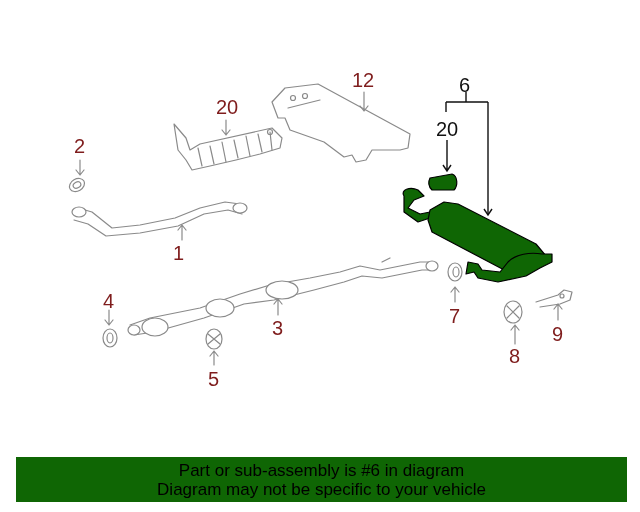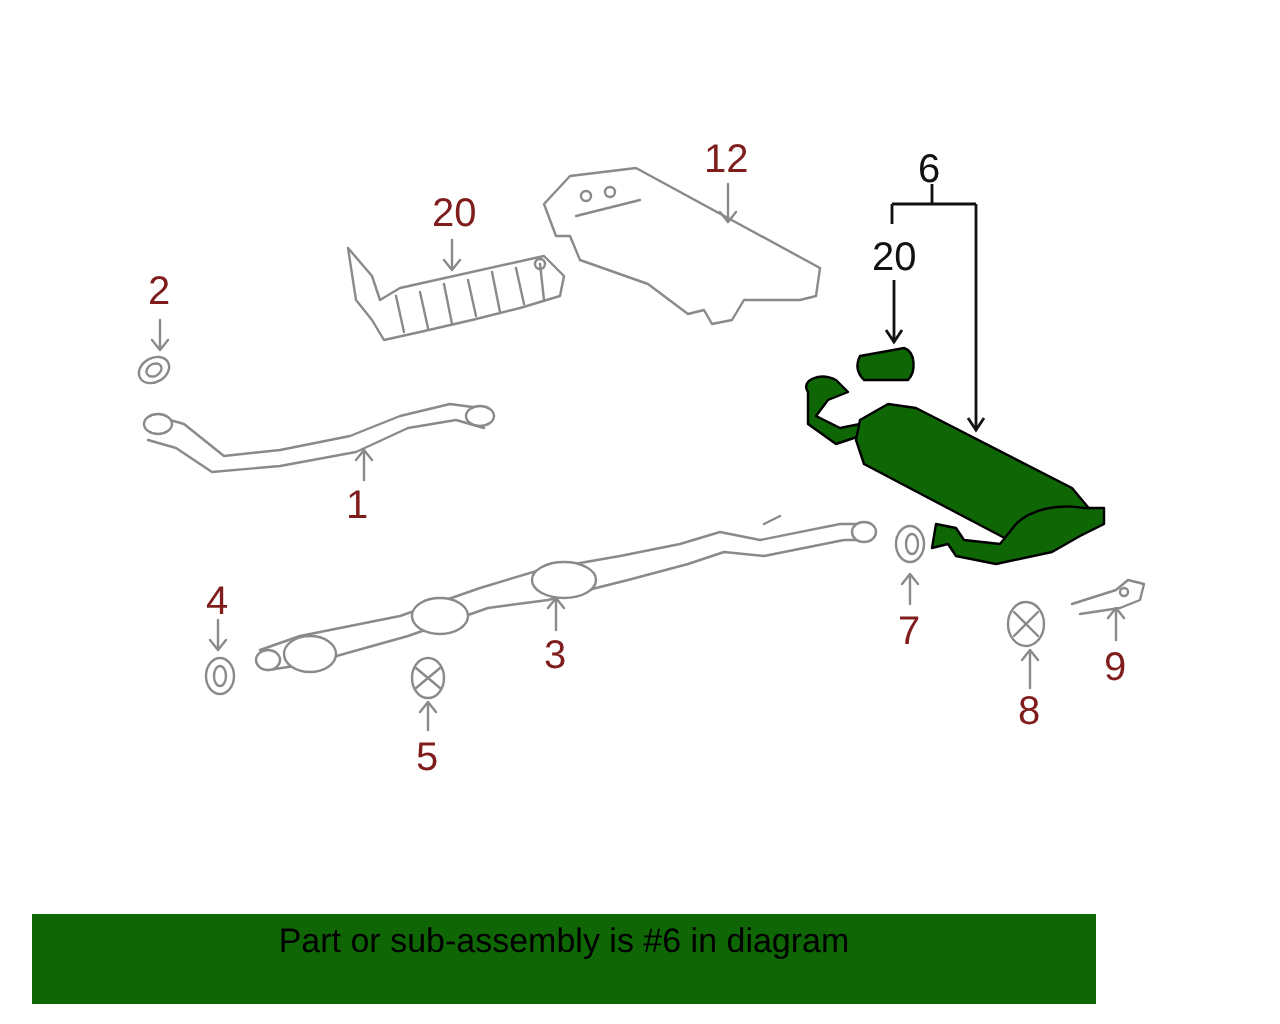--- a/index.html
+++ b/index.html
@@ -1,20 +1,20 @@
 <!DOCTYPE html>
 <html><head>
 <meta charset="utf-8">
 <style>
   html, body { margin:0; padding:0; background:#ffffff; }
   body { width:640px; height:512px; position:relative; overflow:hidden; font-family:"Liberation Sans", sans-serif; }
   #diagram { position:absolute; left:0; top:0; width:640px; height:450px; }
   .callout { position:absolute; font-family:"Liberation Sans", sans-serif; font-size:20px; color:#7f1d1d; line-height:1; }
   .callout.dark { color:#111111; }
-  #banner { position:absolute; left:16px; top:457px; width:532px; height:45px; background:#0f6604; text-align:center; color:#000; font-size:17px; line-height:19px; padding-top:4px; box-sizing:border-box; }
+  #banner { position:absolute; left:16px; top:457px; width:611px; height:45px; background:#0f6604; text-align:center; color:#000; font-size:17px; line-height:19px; padding-top:4px; box-sizing:border-box; }
   #banner div { white-space:nowrap; }
 </style>
 </head>
 <body>
 
 <div id="diagram">
   <svg width="640" height="450" viewBox="0 0 640 450">
     <g fill="none" stroke="#8a8a8a" stroke-width="1.2" stroke-linejoin="round" stroke-linecap="round">
 
       <g>
@@ -116,13 +116,14 @@
   <span class="callout" style="left:449px;top:306px;">7</span>
   <span class="callout" style="left:509px;top:346px;">8</span>
   <span class="callout" style="left:552px;top:324px;">9</span>
   <span class="callout dark" style="left:436px;top:119px;">20</span>
   <span class="callout" style="left:216px;top:97px;">20</span>
   <span class="callout" style="left:352px;top:70px;">12</span>
 </div>
 
 <div id="banner">
   <div>Part or sub-assembly is #6 in diagram</div>
+  <div>Diagram may not be specific to your vehicle</div>
 </div>
 
 </body></html>

